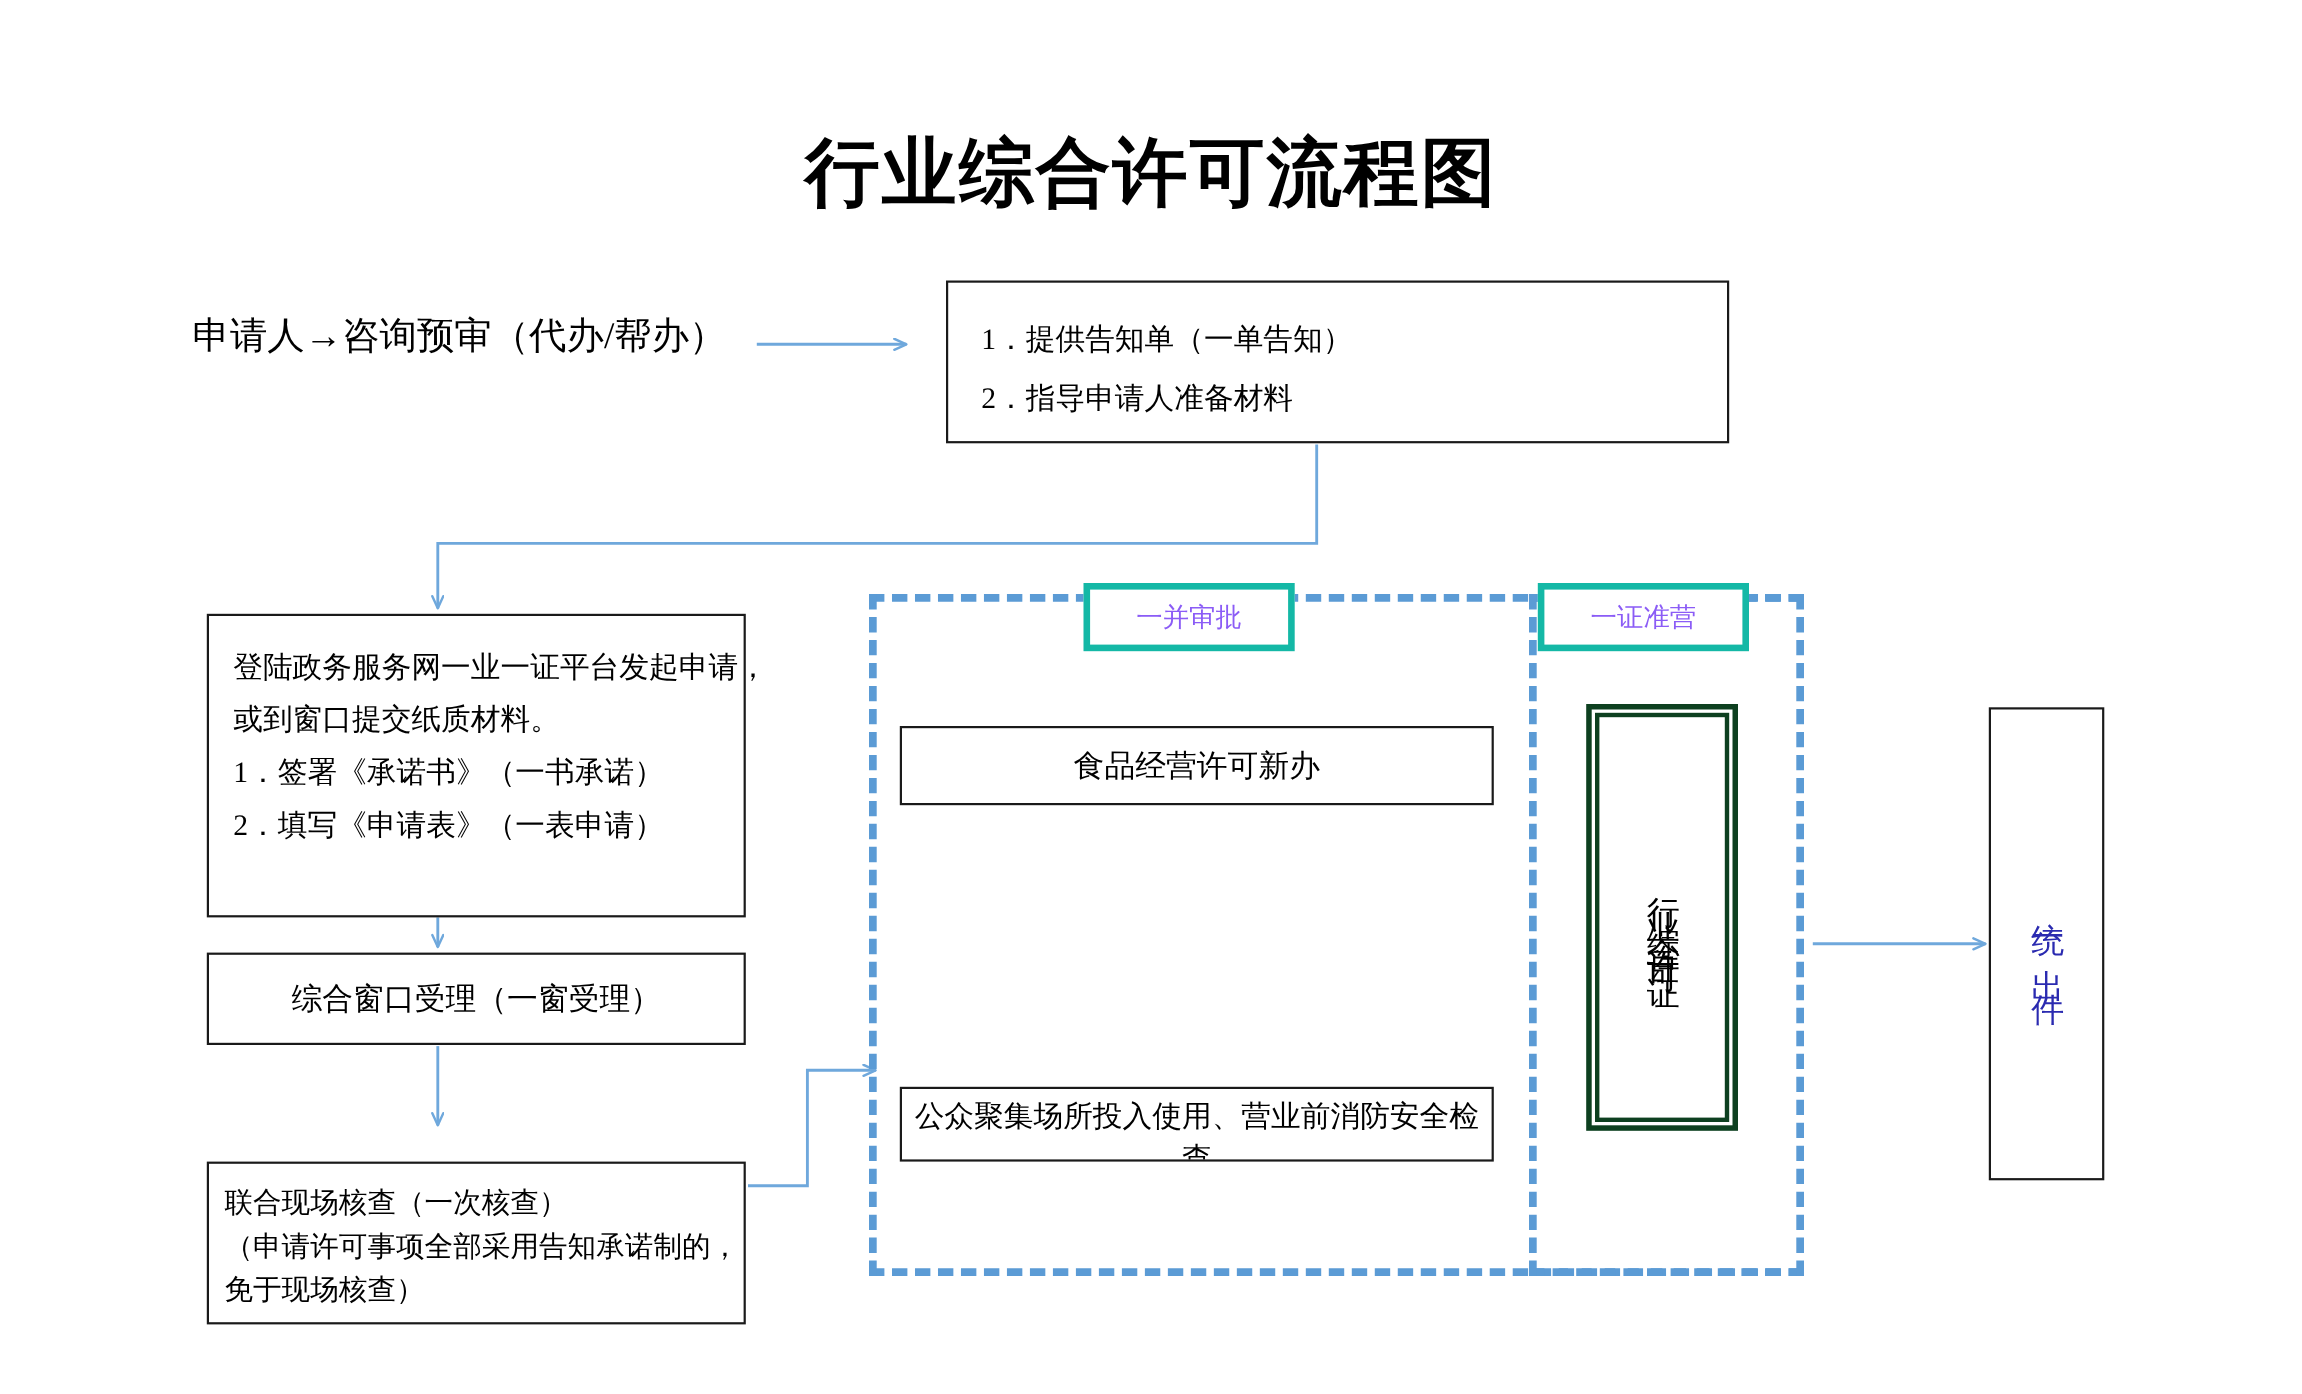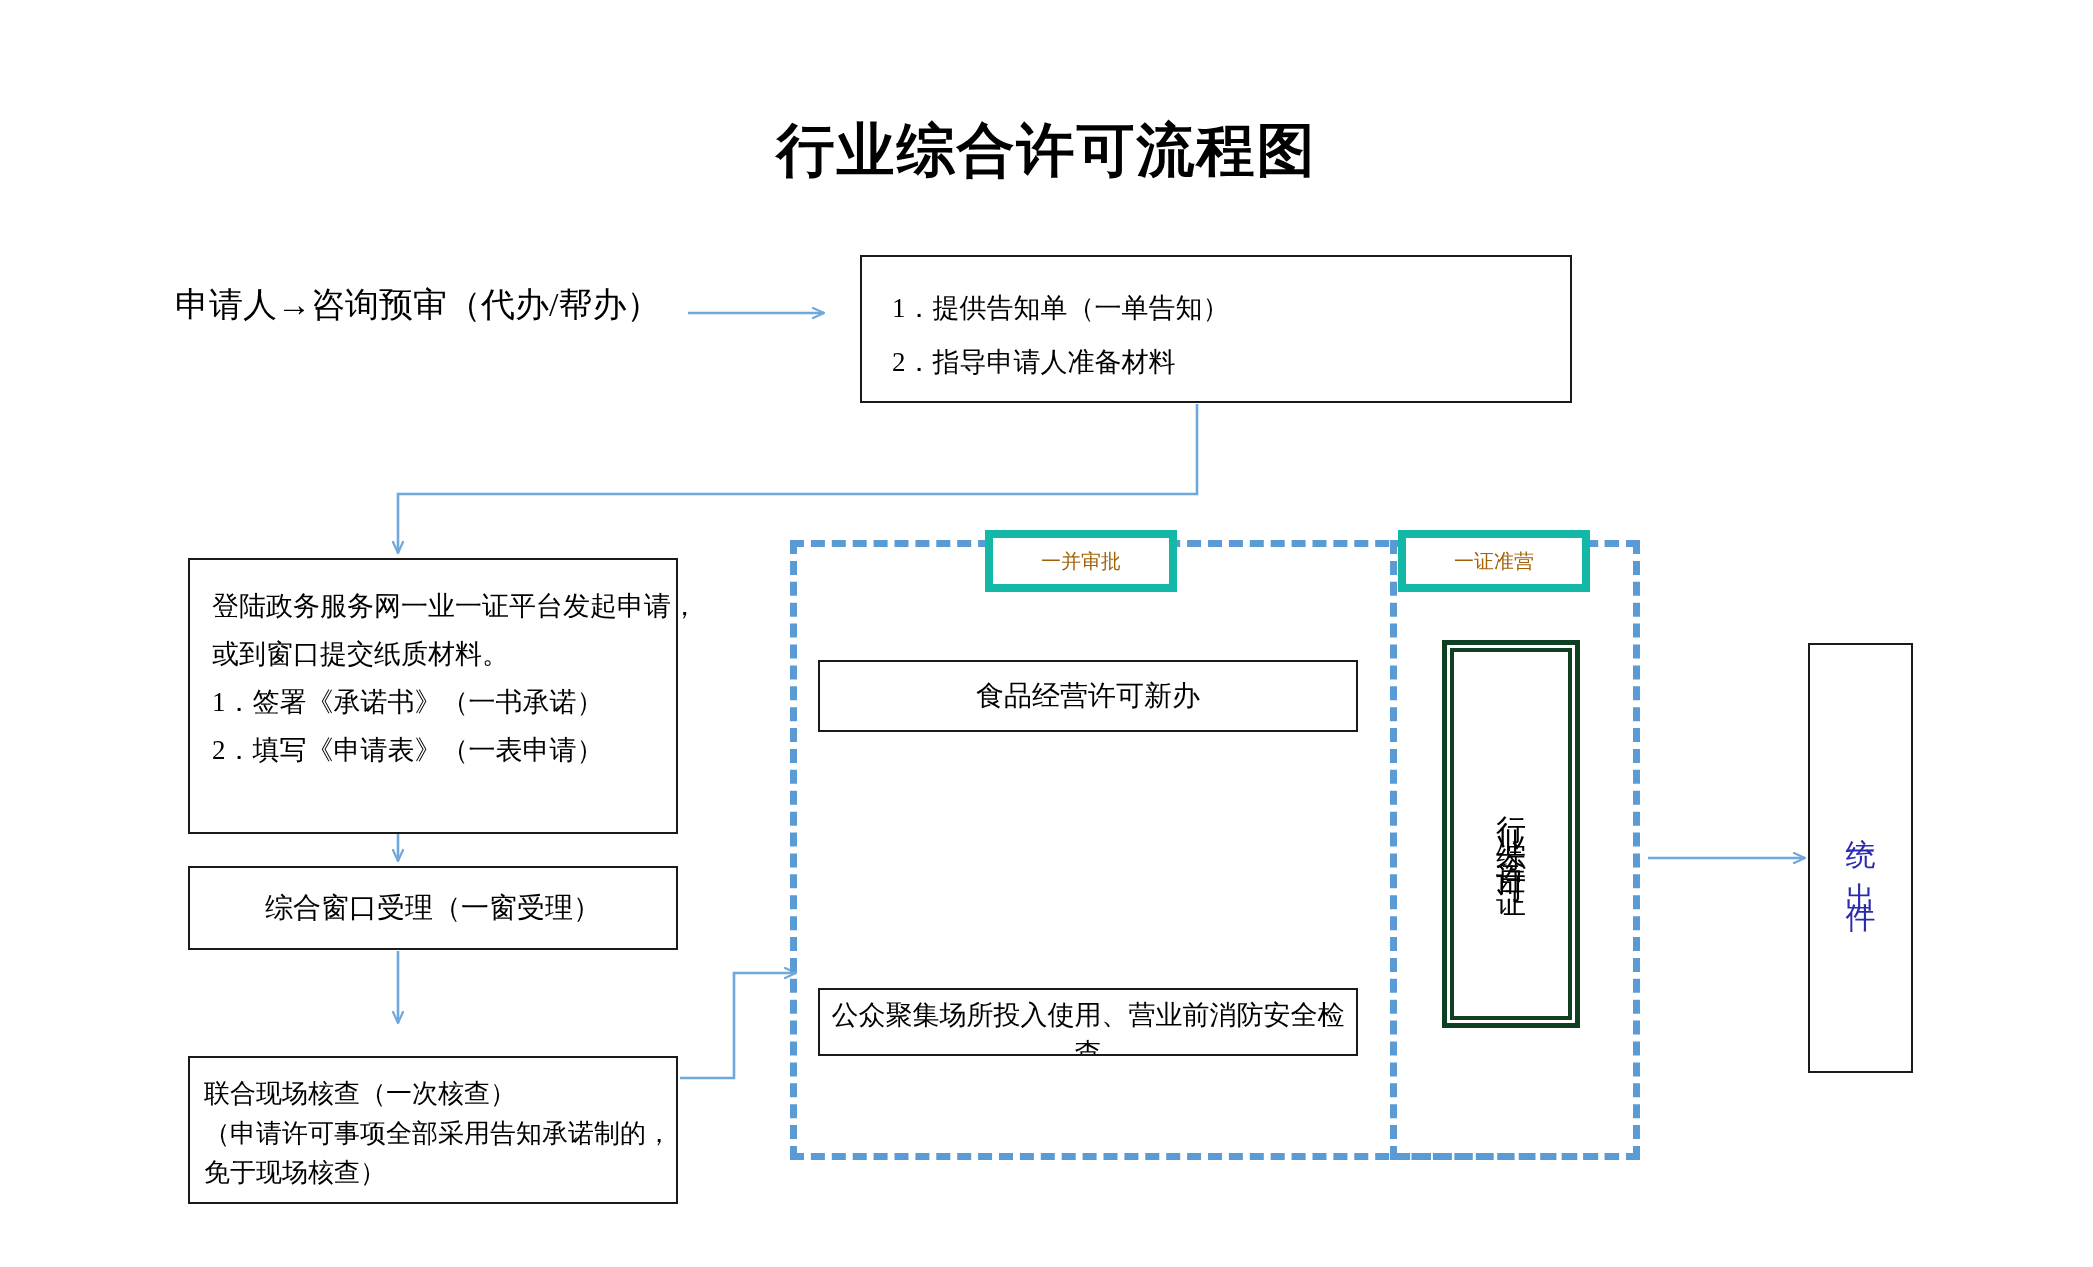--- a/index.html
+++ b/index.html
@@ -25,21 +25,21 @@
 
   
   .title {
     position: absolute;
     left: 0;
     top: 112px;
     width: 2093px;
     text-align: center;
     font-family: "Liberation Sans", "DejaVu Sans", sans-serif;
     font-weight: bold;
-    font-size: 58px;
+    font-size: 68px;
     letter-spacing: 2px;
     color: #000000;
   }
 
   
   .box {
     position: absolute;
     box-sizing: border-box;
     border: 2px solid #1a1a1a;
     background: #ffffff;
@@ -127,27 +127,27 @@
     left: 1390px;
     top: 540px;
     width: 250px;
     height: 620px;
   }
 
   
   .region-tag {
     position: absolute;
     box-sizing: border-box;
-    border: 8px solid #14b8a6;
+    border: 6px solid #14b8a6;
     background: #ffffff;
     display: flex;
     align-items: center;
     justify-content: center;
-    font-size: 20px;
-    color: #a16207;
+    font-size: 24px;
+    color: #8b5cf6;
     z-index: 5;
   }
   #tag-approval { left: 985px; top: 530px; width: 192px; height: 62px; }
   #tag-license  { left: 1398px; top: 530px; width: 192px; height: 62px; }
 
   
   #item-food {
     left: 818px;
     top: 660px;
     width: 540px;

